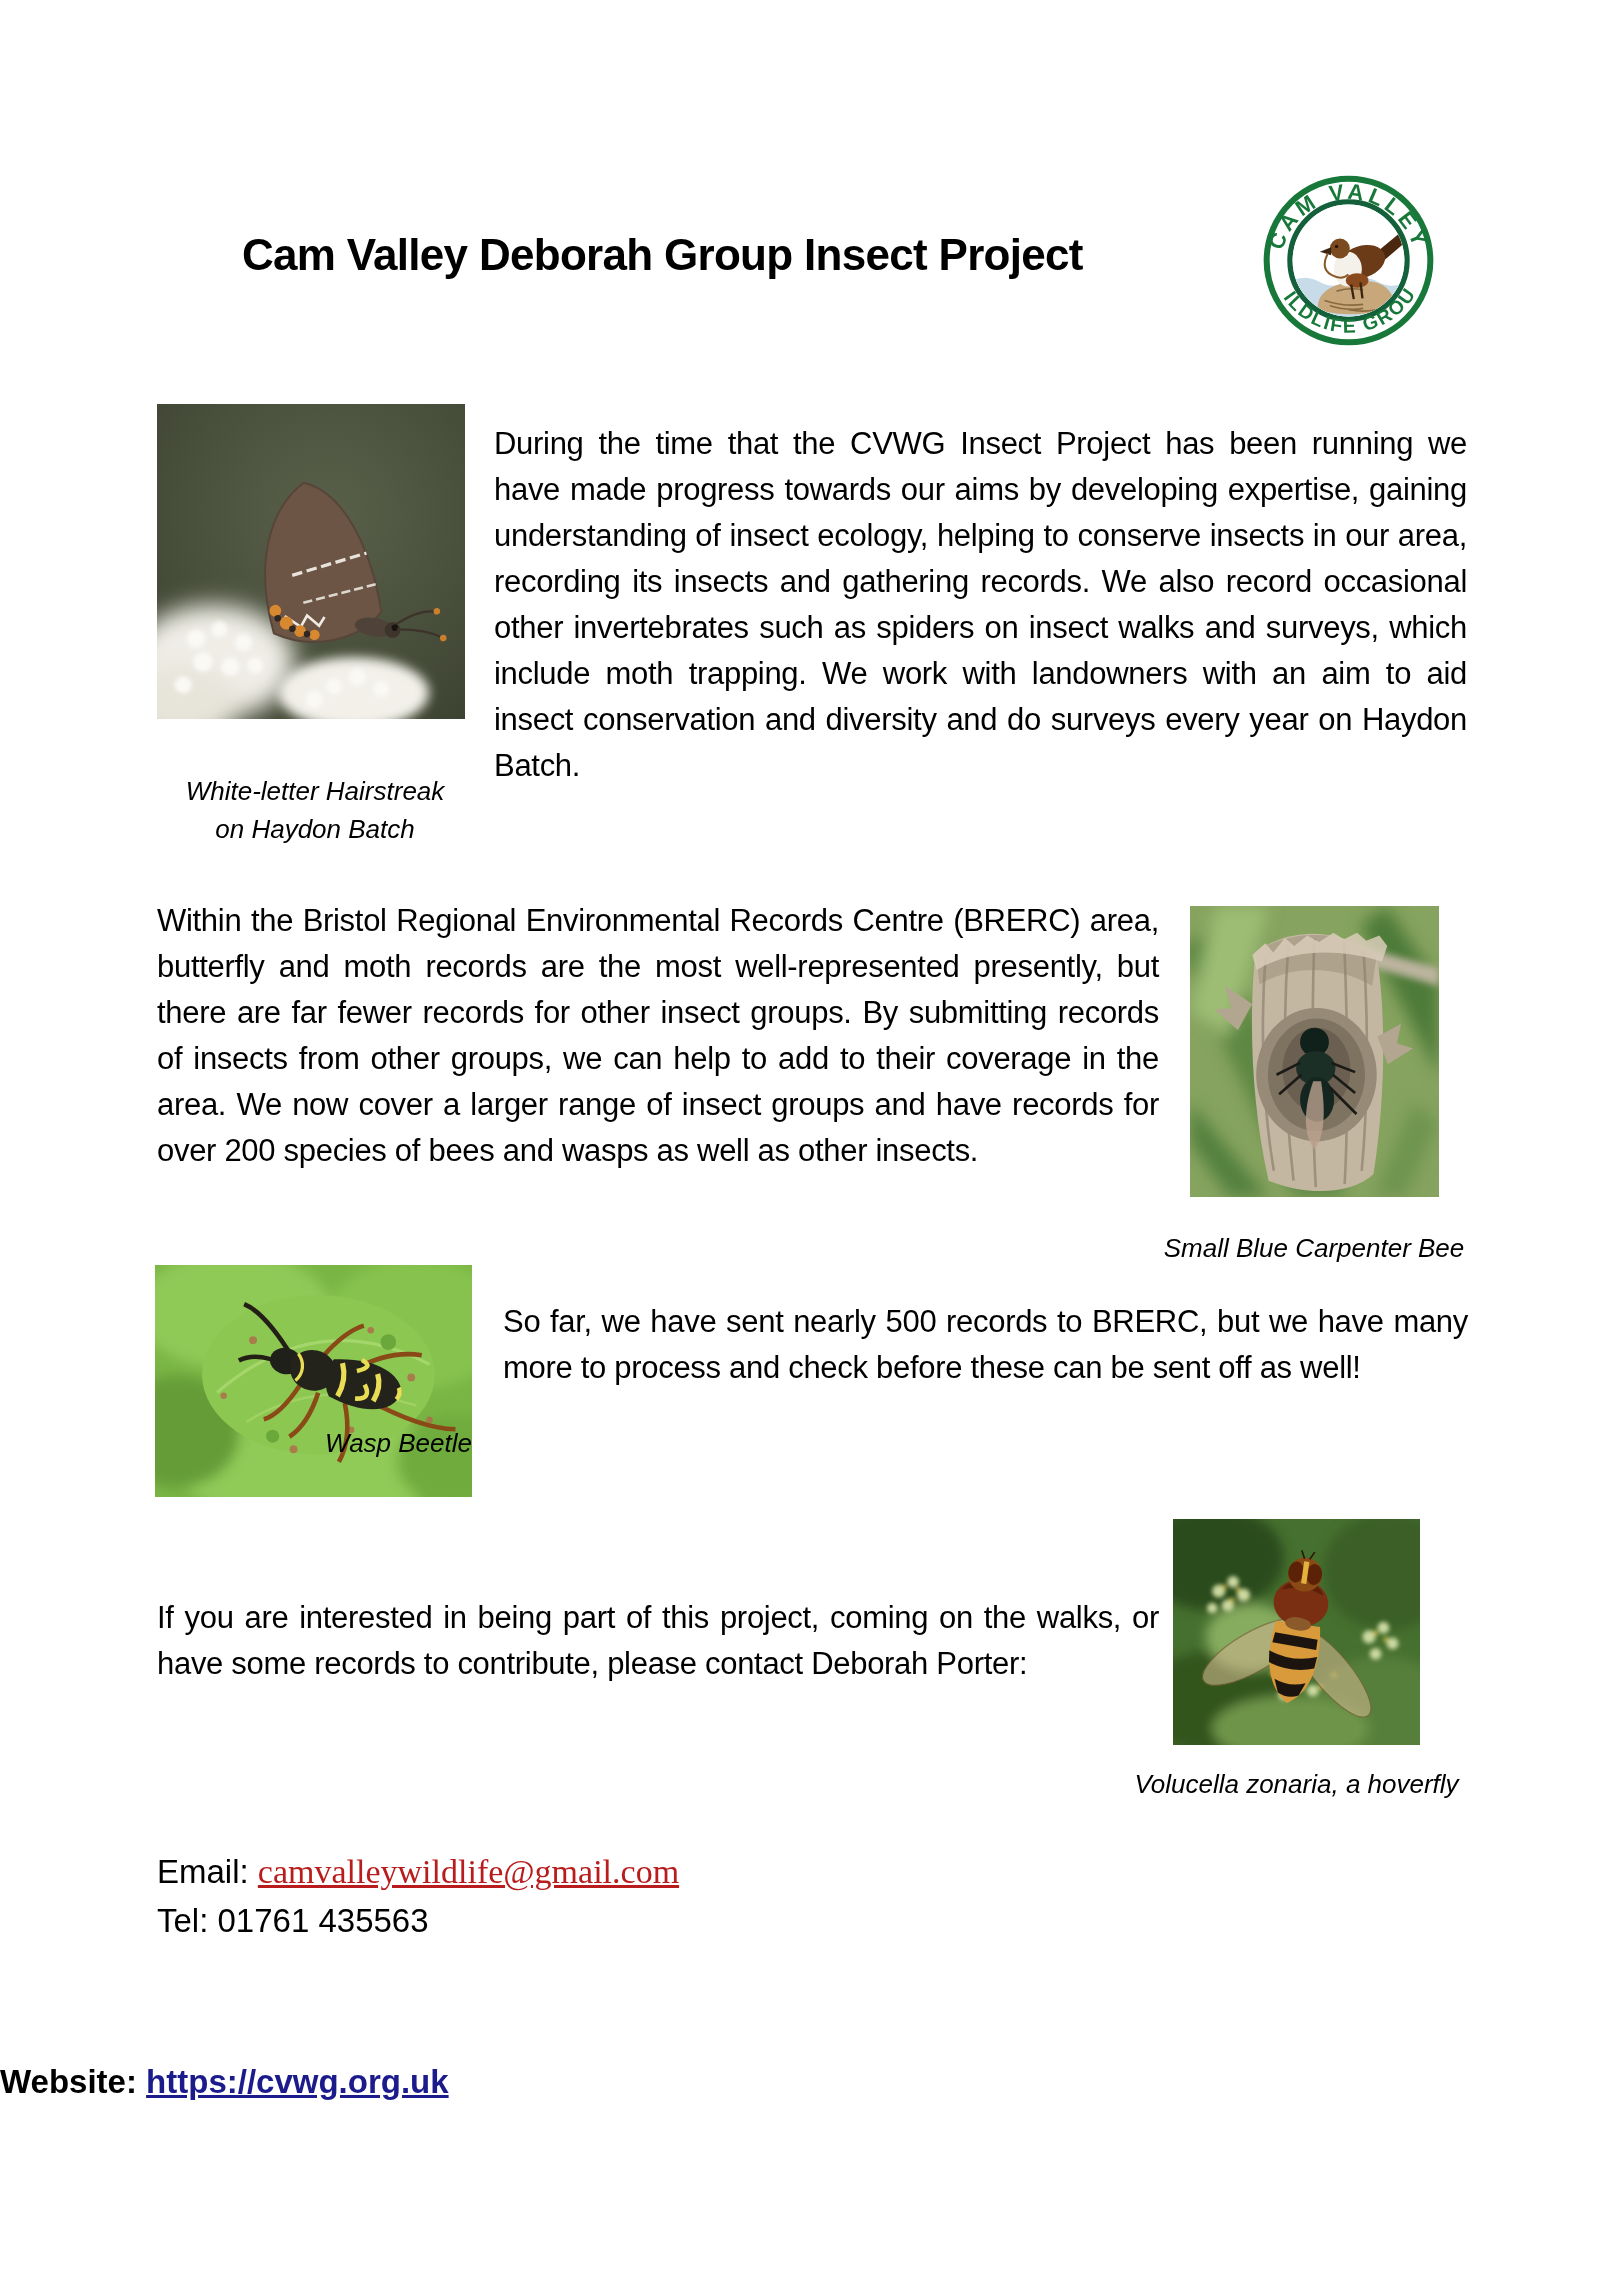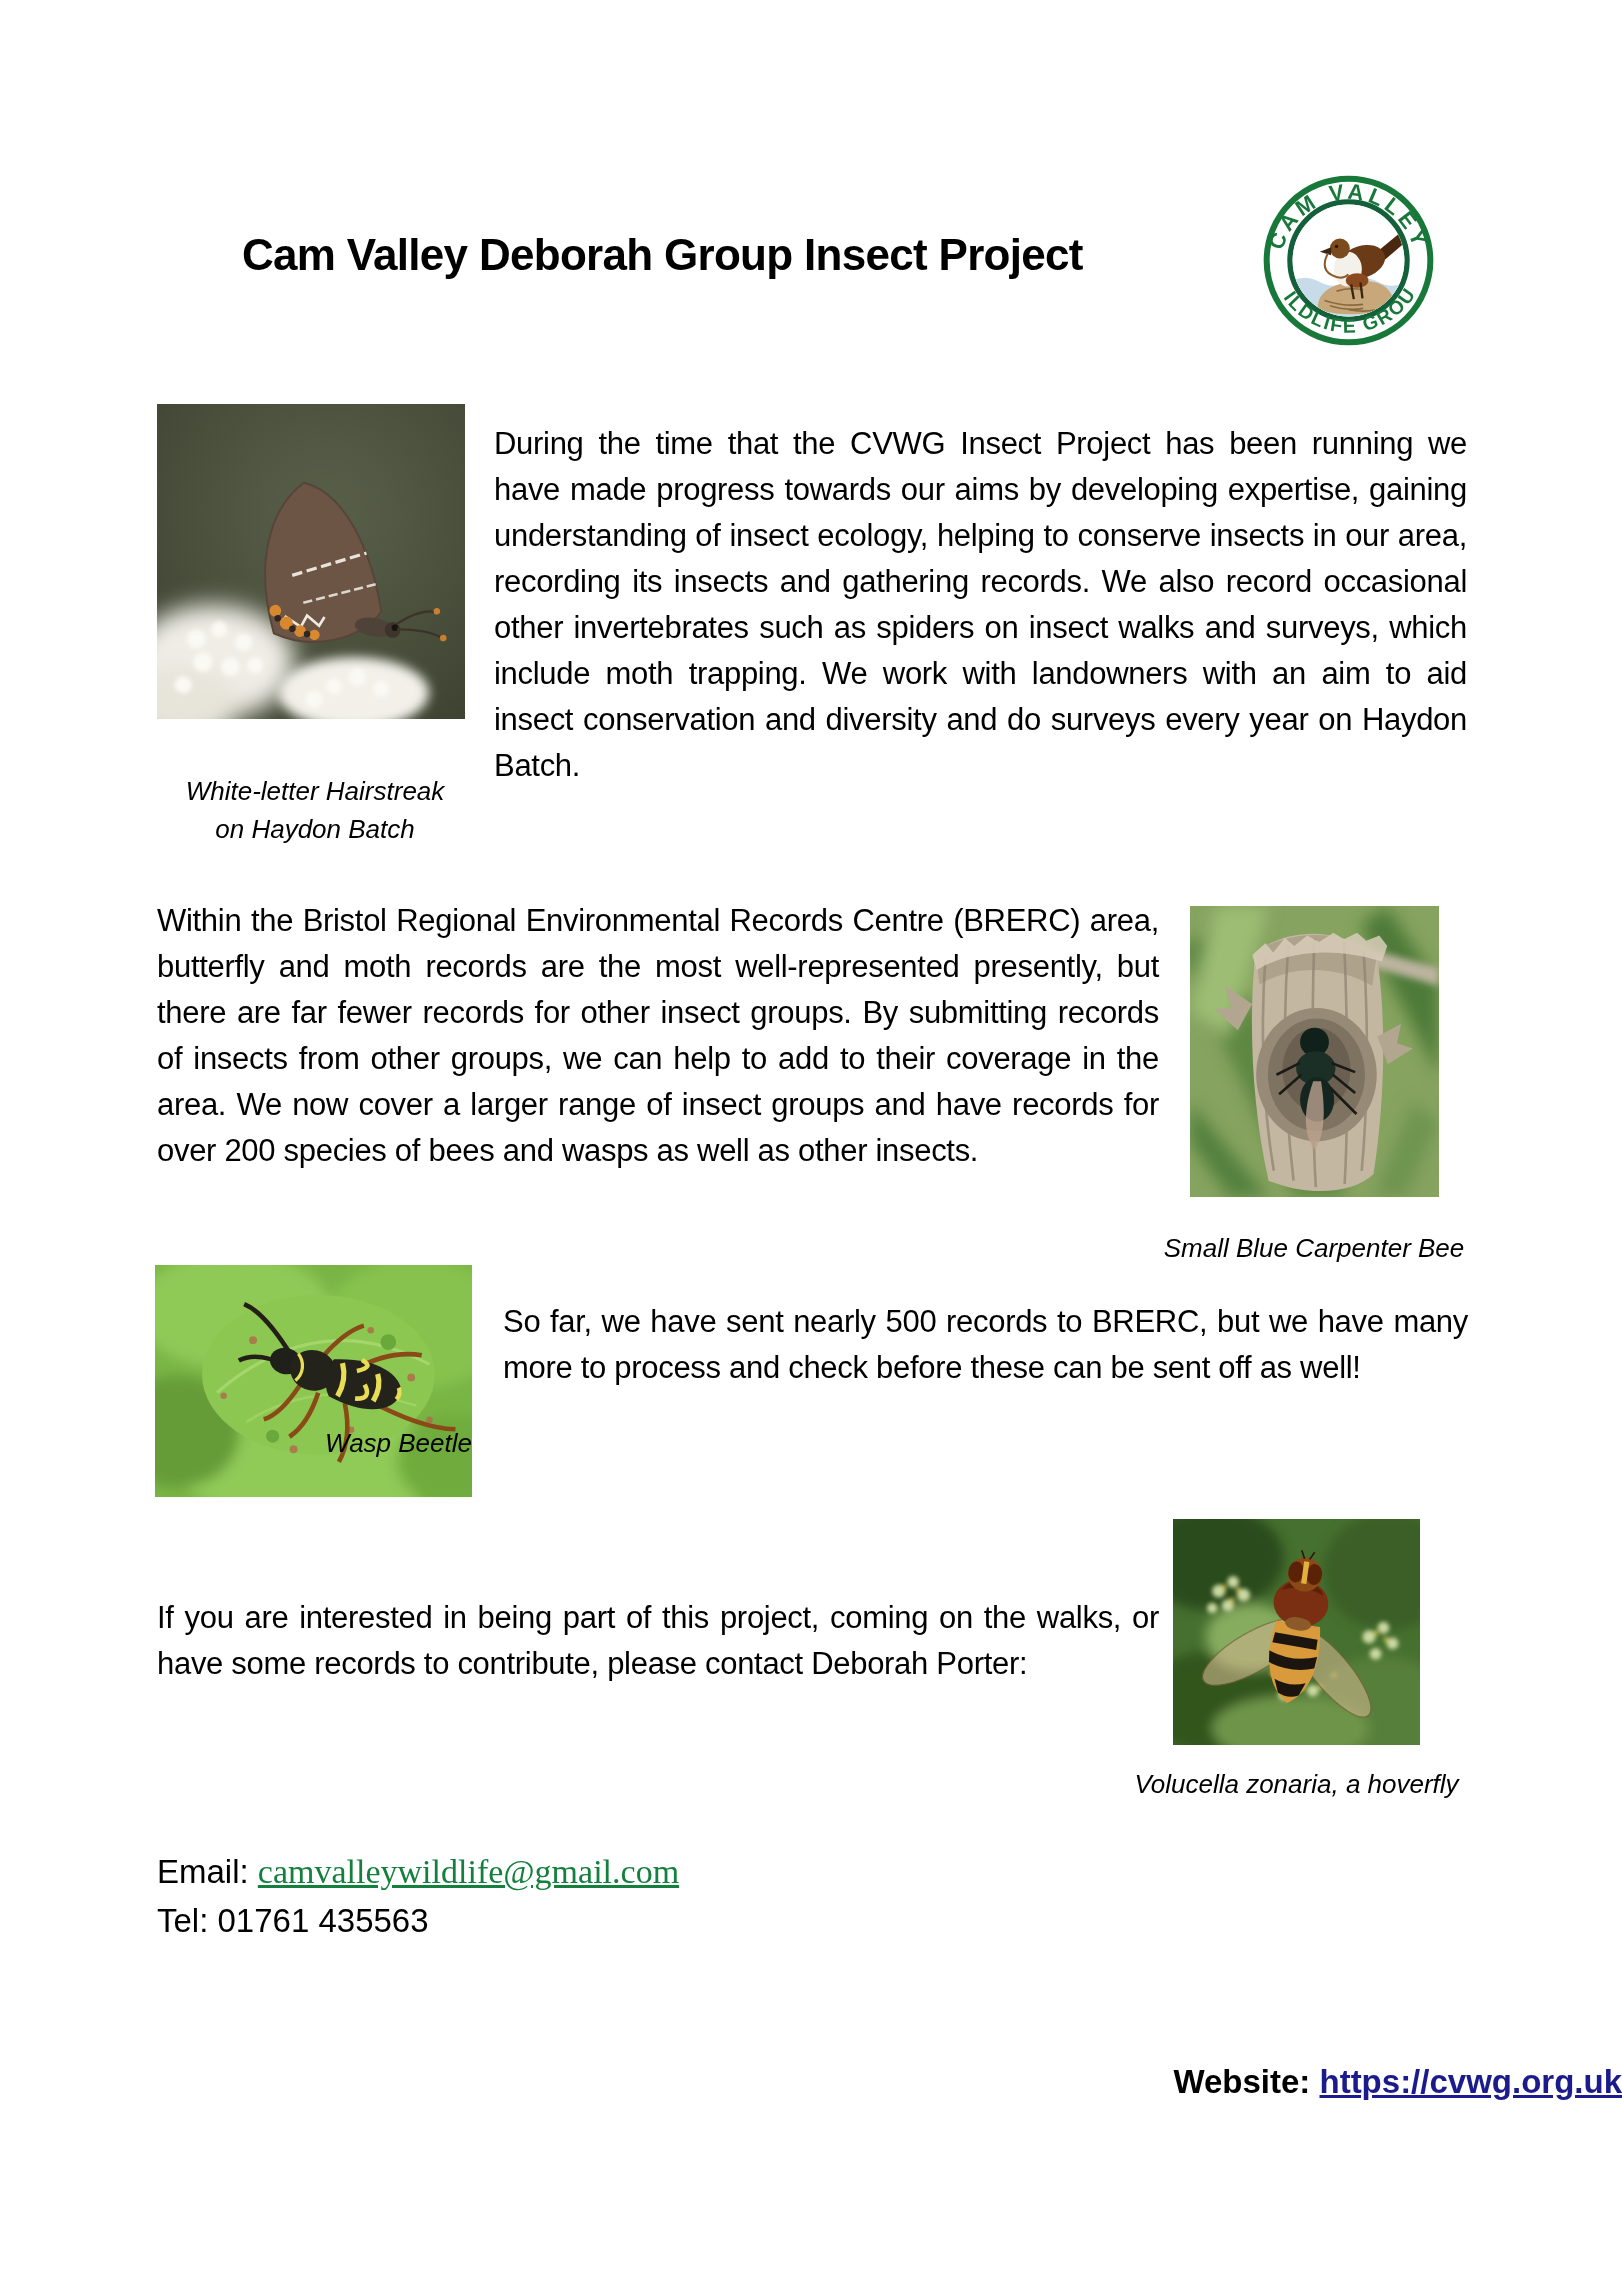--- a/index.html
+++ b/index.html
@@ -48,29 +48,29 @@
   .cap-butterfly { left: 132px;  top: 772px; width: 366px; }
   .cap-bee       { left: 1111px; top: 1229px; width: 406px; }
   .cap-beetle    { left: 155px;  top: 1424px; width: 317px; text-align: right; }
   .cap-hoverfly  { left: 1074px; top: 1765px; width: 445px; }
   .contact-line { position: absolute; left: 157px; font-size: 33px; }
   .email-line { top: 1853px; }
   .tel-line   { top: 1902px; }
   .email-link {
     font-family: "Liberation Serif", serif;
     font-size: 34px;
-    color: #15803d;
+    color: #b91c1c;
     text-decoration: underline;
     cursor: pointer;
   }
   .website-line {
     position: absolute;
     left: 0; top: 2063px;
     width: 100%;
-    text-align: right;
+    text-align: left;
     font-size: 33px;
     font-weight: bold;
   }
   .website-link {
     color: #1B1B8C;
     text-decoration: underline;
     cursor: pointer;
     font-weight: bold;
   }
 </style>

